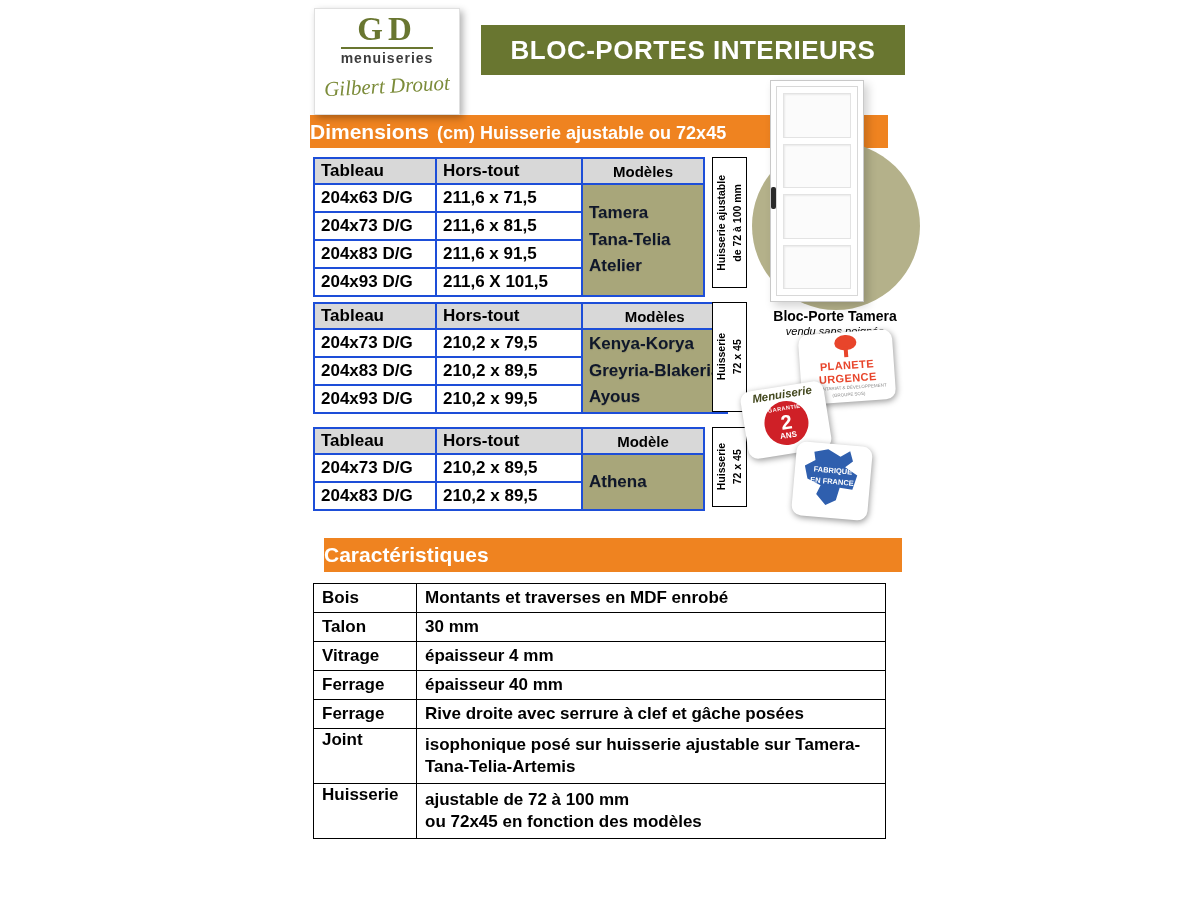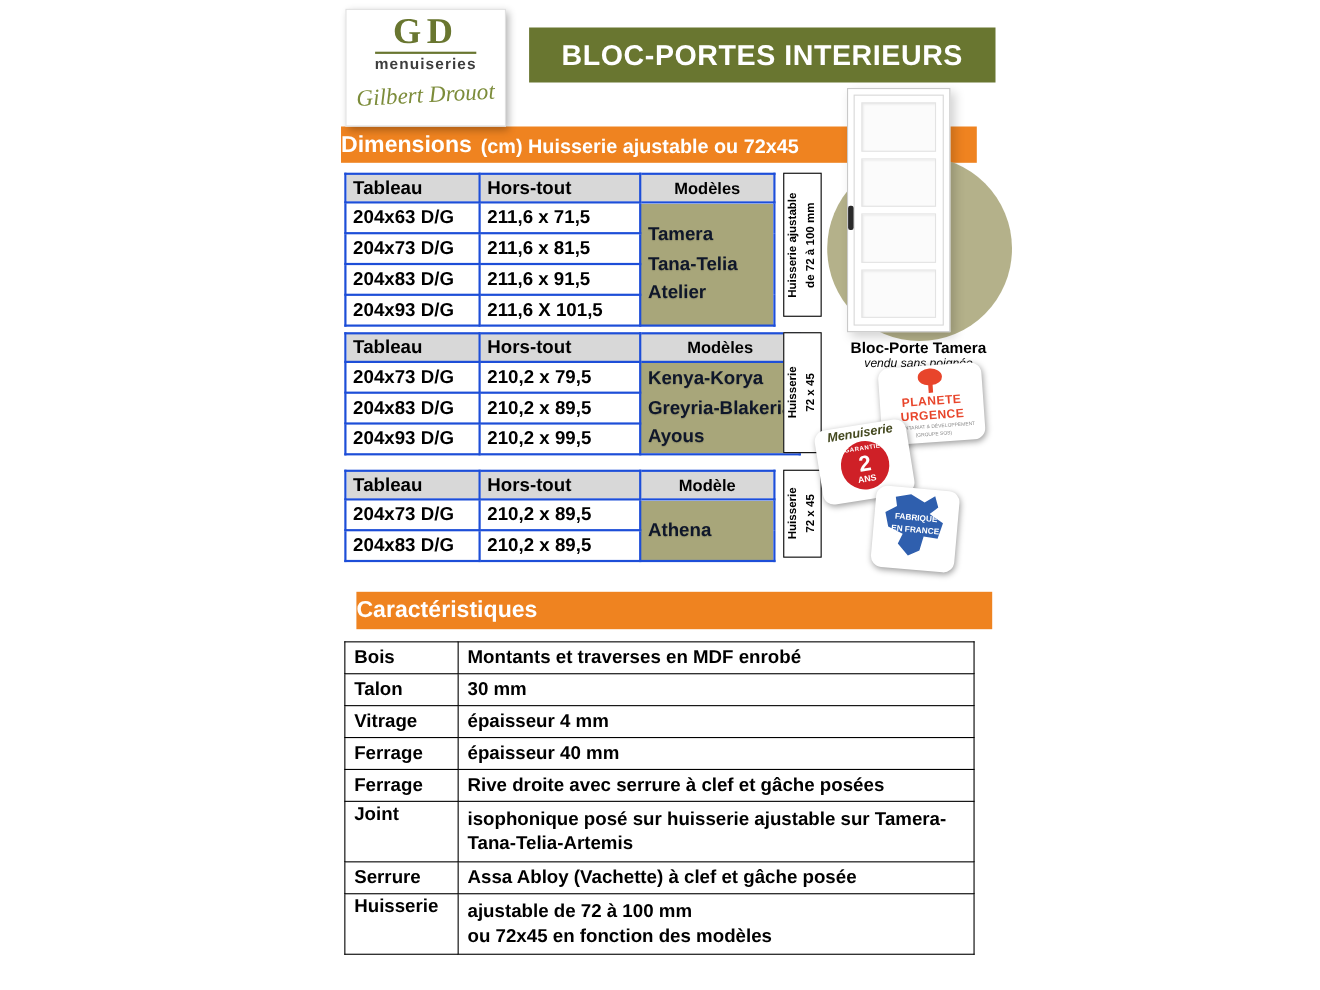--- a/index.html
+++ b/index.html
@@ -356,24 +356,20 @@
       <td class="char-value">épaisseur 40 mm</td>
     </tr>
     <tr class="row-single">
       <td class="char-label">Ferrage</td>
       <td class="char-value">Rive droite avec serrure à clef et gâche posées</td>
     </tr>
     <tr class="row-double">
       <td class="char-label" style="vertical-align:top;">Joint</td>
       <td class="char-value">isophonique posé sur huisserie ajustable sur Tamera-Tana-Telia-Artemis</td>
     </tr>
-    <tr class="row-single">
-      <td class="char-label">Serrure</td>
-      <td class="char-value">Assa Abloy (Vachette) à clef et gâche posée</td>
-    </tr>
     <tr class="row-double">
       <td class="char-label" style="vertical-align:top;">Huisserie</td>
       <td class="char-value">
         <div>ajustable de 72 à 100 mm</div>
         <div>ou 72x45 en fonction des modèles</div>
       </td>
     </tr>
   </tbody>
 </table>
 

